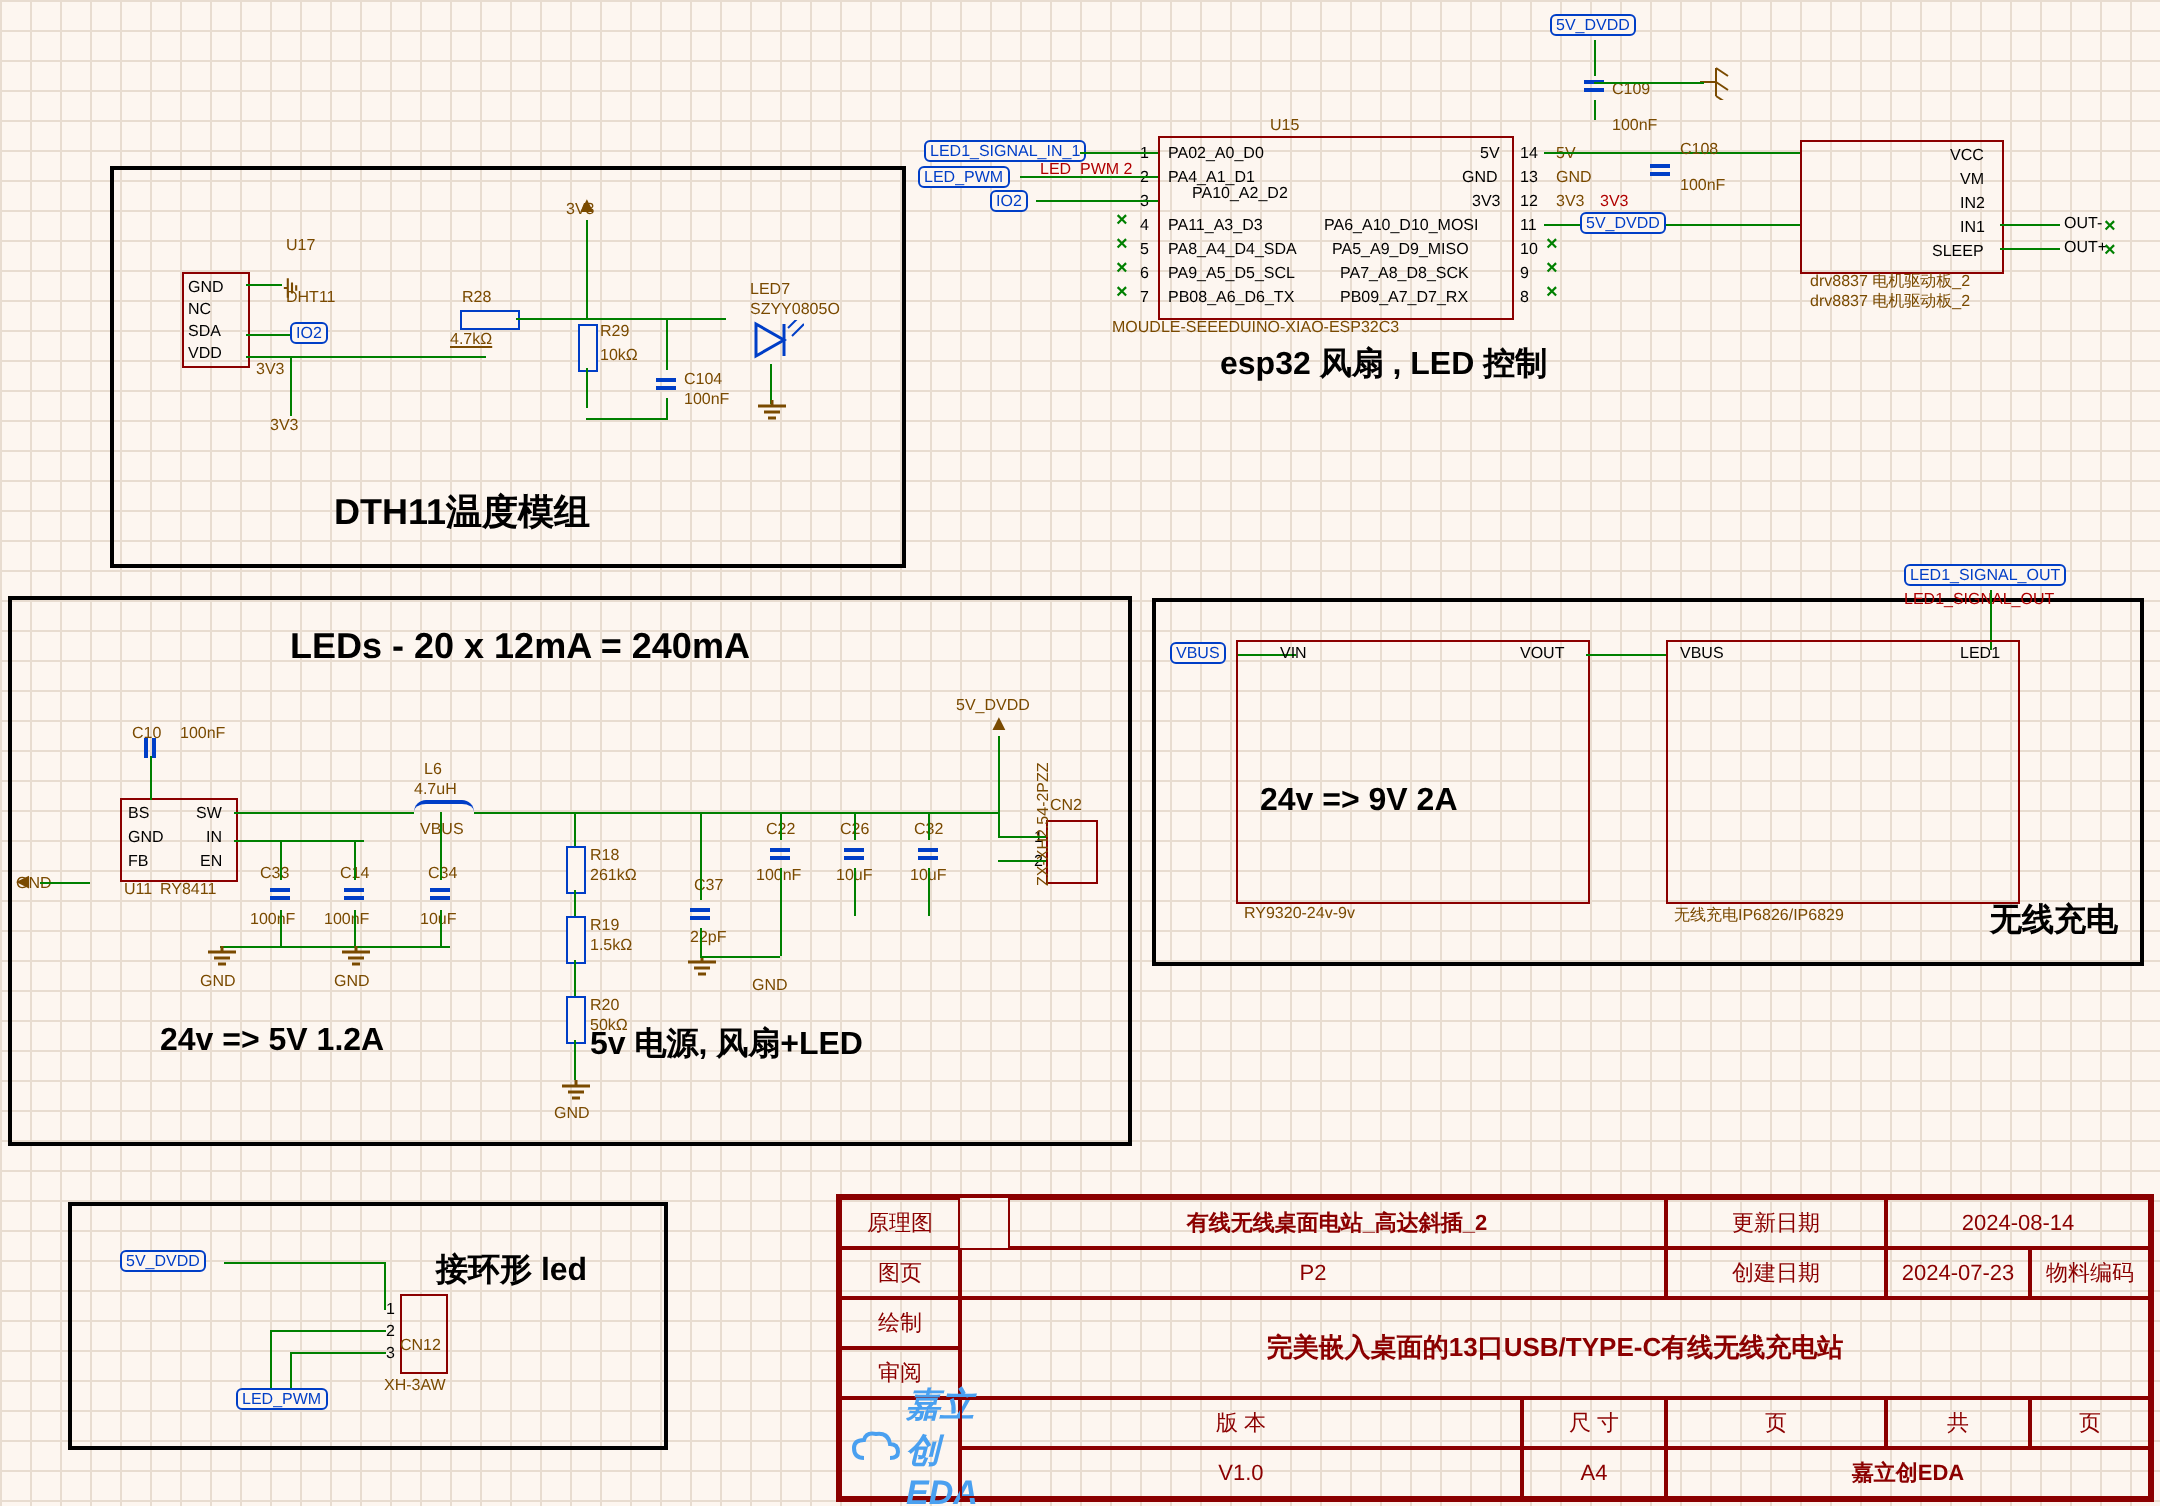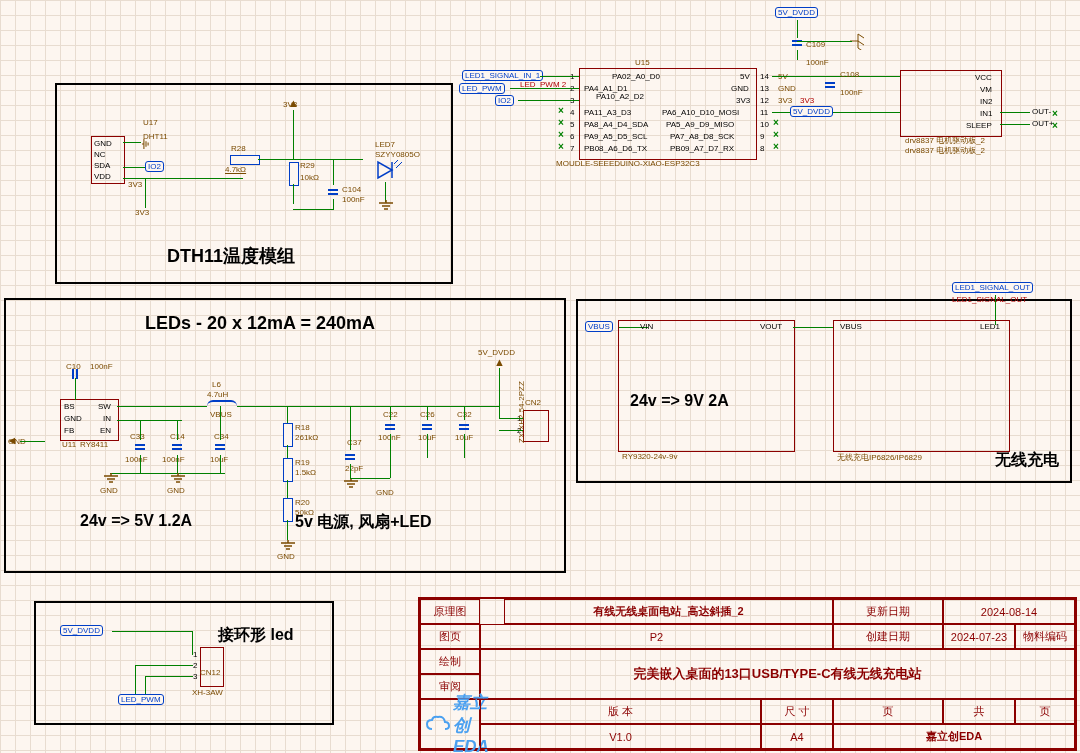--- a/index.html
+++ b/index.html
@@ -41,21 +41,21 @@
 </head>
 <body>
 
 <div class="canvas">
 
   <div class="blk" style="left:55px;top:83px;width:394px;height:197px;"></div>
   <div class="txt big" style="left:167px;top:244px;">DTH11温度模组</div>
 
   <div class="comp" style="left:91px;top:136px;width:32px;height:46px;"></div>
   <div class="txt tiny brown" style="left:143px;top:118px;">U17</div>
-  <div class="txt tiny brown" style="left:143px;top:132px;">DHT11</div>
+  <div class="txt tiny brown" style="left:143px;top:144px;">DHT11</div>
   <div class="txt tiny" style="left:94px;top:139px;">GND</div>
   <div class="txt tiny" style="left:94px;top:150px;">NC</div>
   <div class="txt tiny" style="left:94px;top:161px;">SDA</div>
   <div class="txt tiny" style="left:94px;top:172px;">VDD</div>
 
   <div class="wire-h" style="left:123px;top:167px;width:22px;"></div>
   <div class="netflag" style="left:145px;top:161px;">IO2</div>
 
   <div class="wire-h" style="left:123px;top:178px;width:120px;"></div>
   <div class="txt tiny brown" style="left:128px;top:180px;">3V3</div>
@@ -107,20 +107,21 @@
   <div class="wire-h" style="left:123px;top:142px;width:18px;"></div>
   <div class="gnd" style="left:138px;top:138px;transform:rotate(-90deg) scale(0.7);">
       <svg width="16" height="12">
         <line x1="8" y1="0" x2="8" y2="3" stroke="#7a4a00" stroke-width="1.5"></line>
         <line x1="1" y1="3" x2="15" y2="3" stroke="#7a4a00" stroke-width="1.5"></line>
         <line x1="4" y1="6" x2="12" y2="6" stroke="#7a4a00" stroke-width="1.5"></line>
         <line x1="6" y1="9" x2="10" y2="9" stroke="#7a4a00" stroke-width="1.5"></line>
       </svg>
     </div>
 
+  <div class="txt title" style="left:610px;top:172px;">esp32  风扇 , LED 控制</div>
 
   <div class="netflag" style="left:775px;top:7px;">5V_DVDD</div>
   <div class="wire-v" style="left:797px;top:20px;height:18px;"></div>
 
   <div class="cap cap-v" style="left:792px;top:36px;"></div>
   <div class="txt tiny brown" style="left:806px;top:40px;">C109</div>
   <div class="txt tiny brown" style="left:806px;top:58px;">100nF</div>
   <div class="wire-v" style="left:797px;top:50px;height:10px;"></div>
   <div class="earth" style="left:850px;top:32px;">
     <svg width="20" height="18">
@@ -130,21 +131,21 @@
         <line x1="8" y1="9" x2="14" y2="13" stroke="#7a4a00"></line>
         <line x1="8" y1="16" x2="14" y2="20" stroke="#7a4a00"></line>
       </svg>
   </div>
   <div class="wire-h" style="left:797px;top:41px;width:55px;"></div>
 
   <div class="comp" style="left:579px;top:68px;width:176px;height:90px;"></div>
   <div class="txt tiny brown" style="left:635px;top:58px;">U15</div>
   <div class="txt tiny brown" style="left:556px;top:159px;text-align:center;">MOUDLE-SEEEDUINO-XIAO-ESP32C3</div>
 
-  <div class="txt tiny" style="left:584px;top:72px;margin-left:28px;">PA02_A0_D0</div>
+  <div class="txt tiny" style="left:584px;top:72px;">PA02_A0_D0</div>
   <div class="txt tiny" style="left:584px;top:84px;">PA4_A1_D1</div>
   <div class="txt tiny" style="left:584px;top:92px;padding-left:12px;">PA10_A2_D2</div>
   <div class="txt tiny" style="left:584px;top:108px;">PA11_A3_D3</div>
   <div class="txt tiny" style="left:584px;top:120px;">PA8_A4_D4_SDA</div>
   <div class="txt tiny" style="left:584px;top:132px;">PA9_A5_D5_SCL</div>
   <div class="txt tiny" style="left:584px;top:144px;">PB08_A6_D6_TX</div>
 
   <div class="txt tiny" style="left:570px;top:72px;">1</div>
   <div class="txt tiny" style="left:570px;top:84px;">2</div>
   <div class="txt tiny" style="left:570px;top:96px;">3</div>

